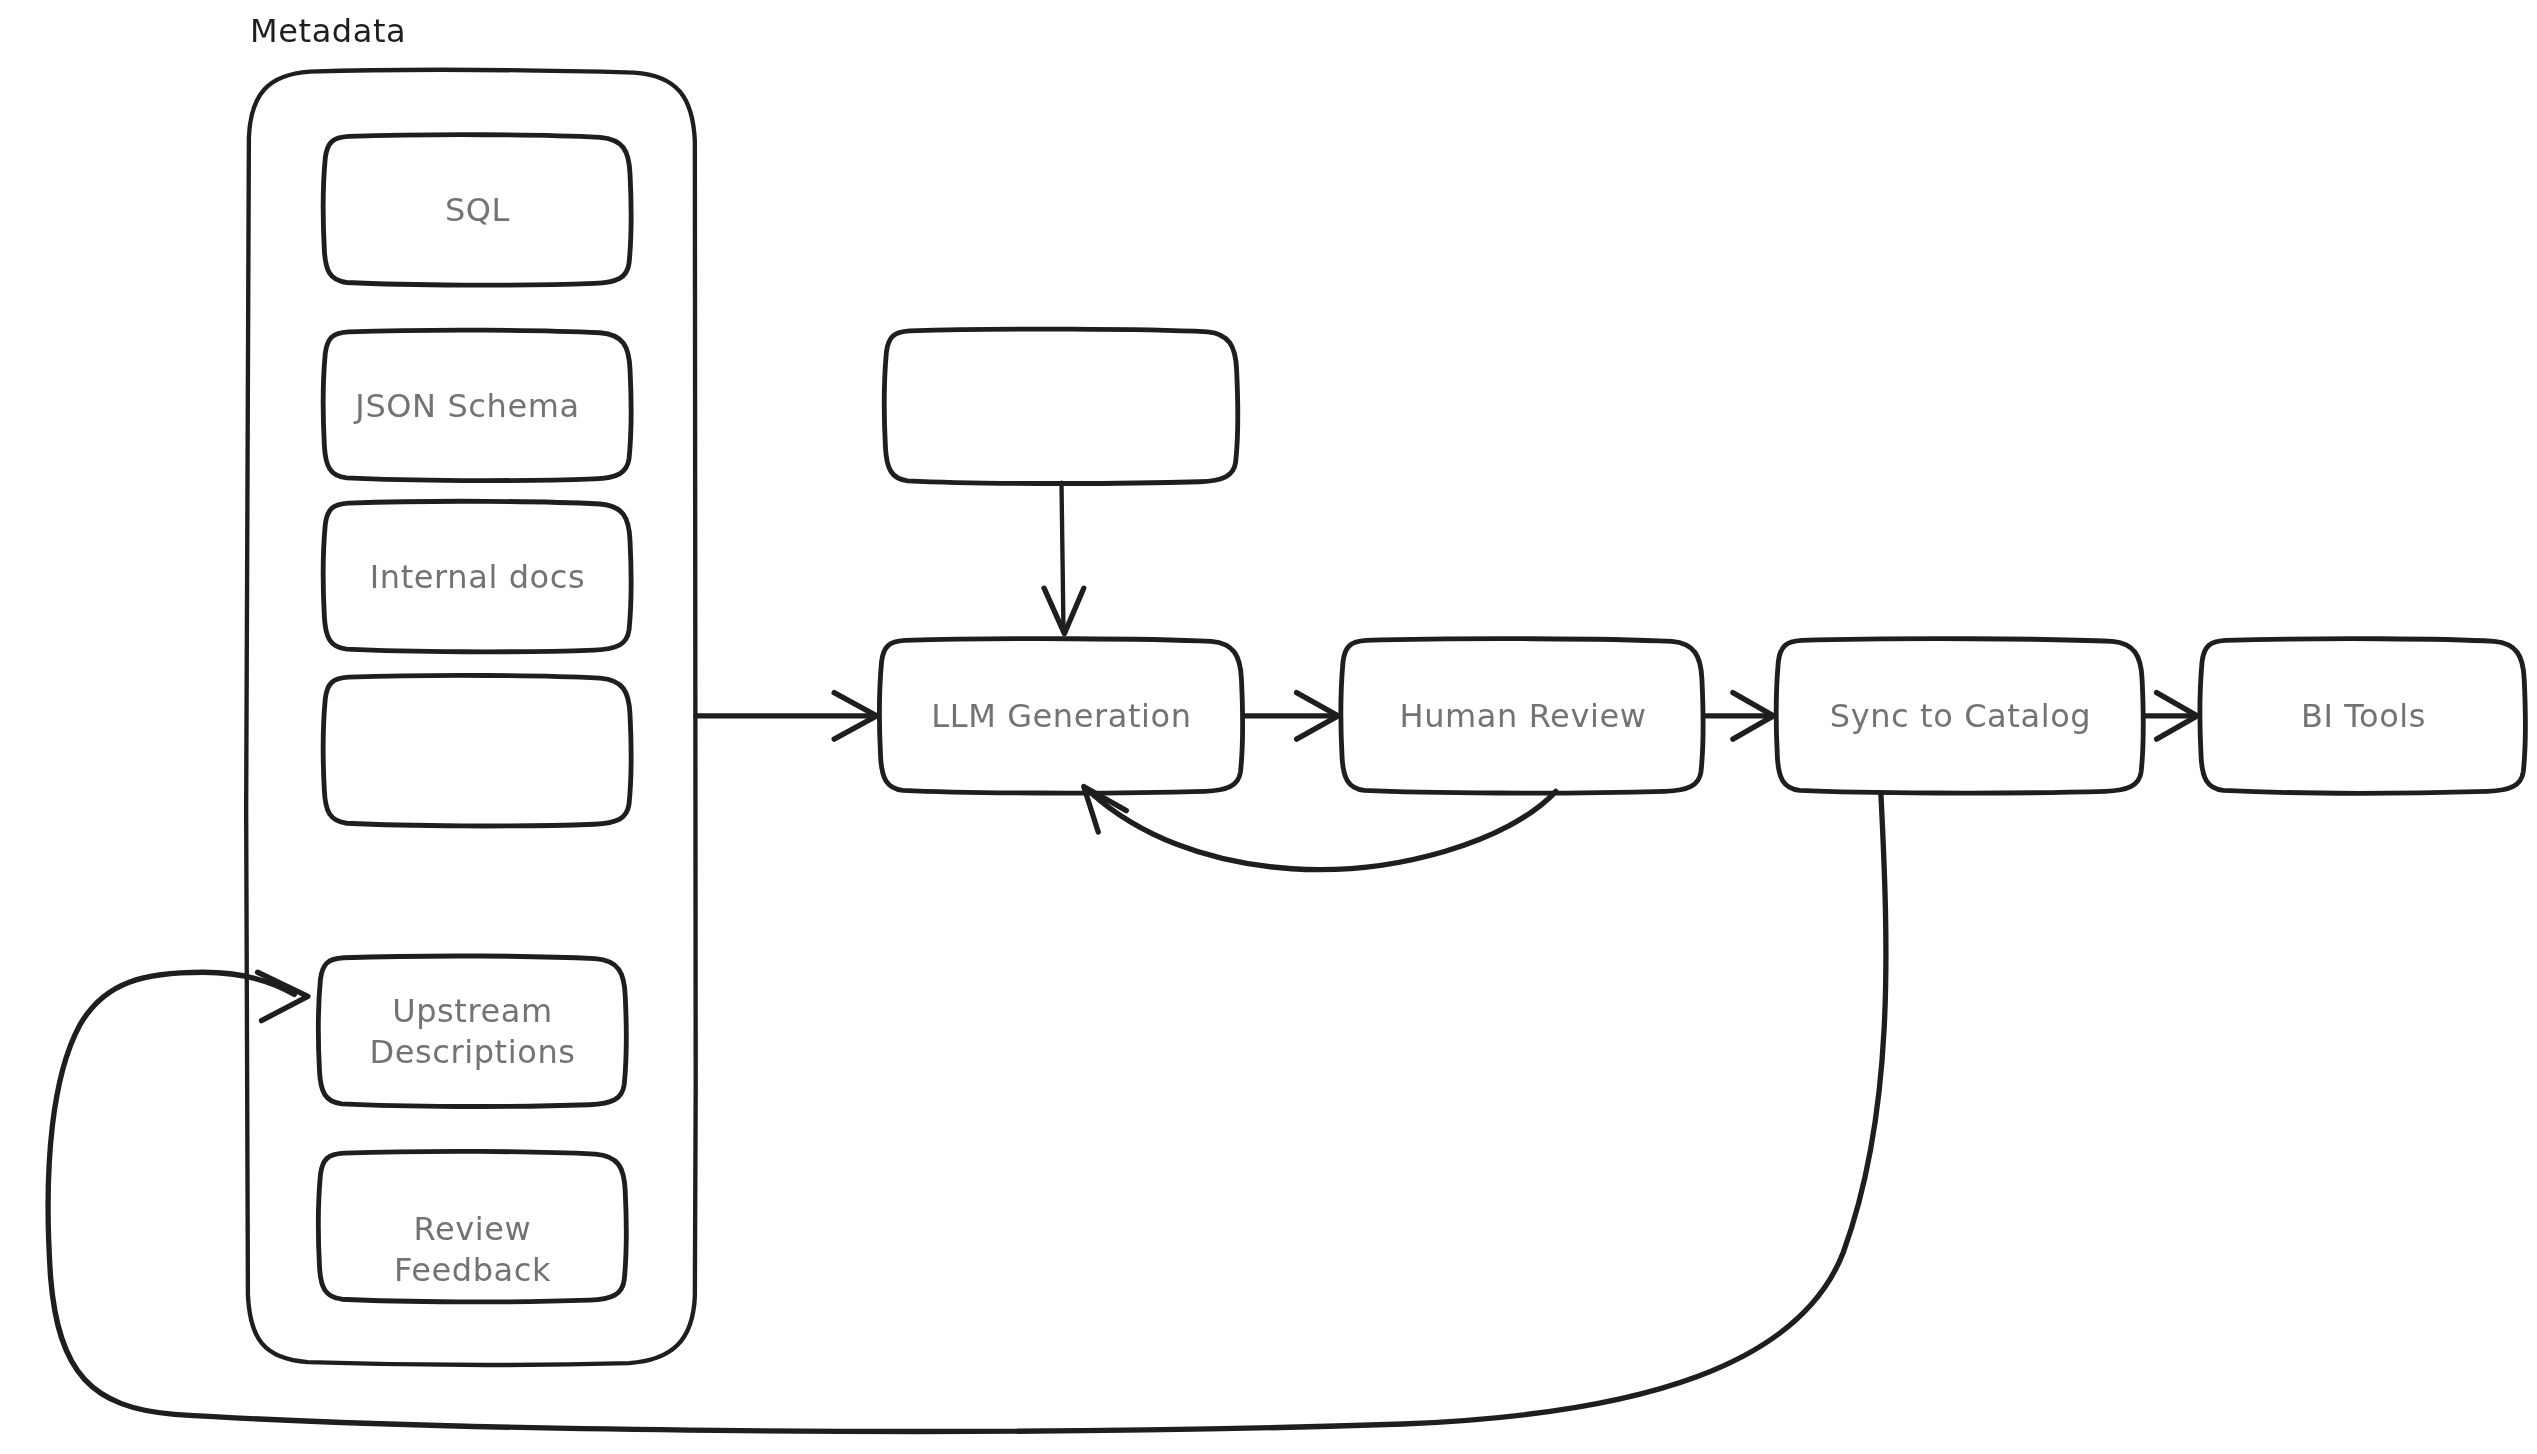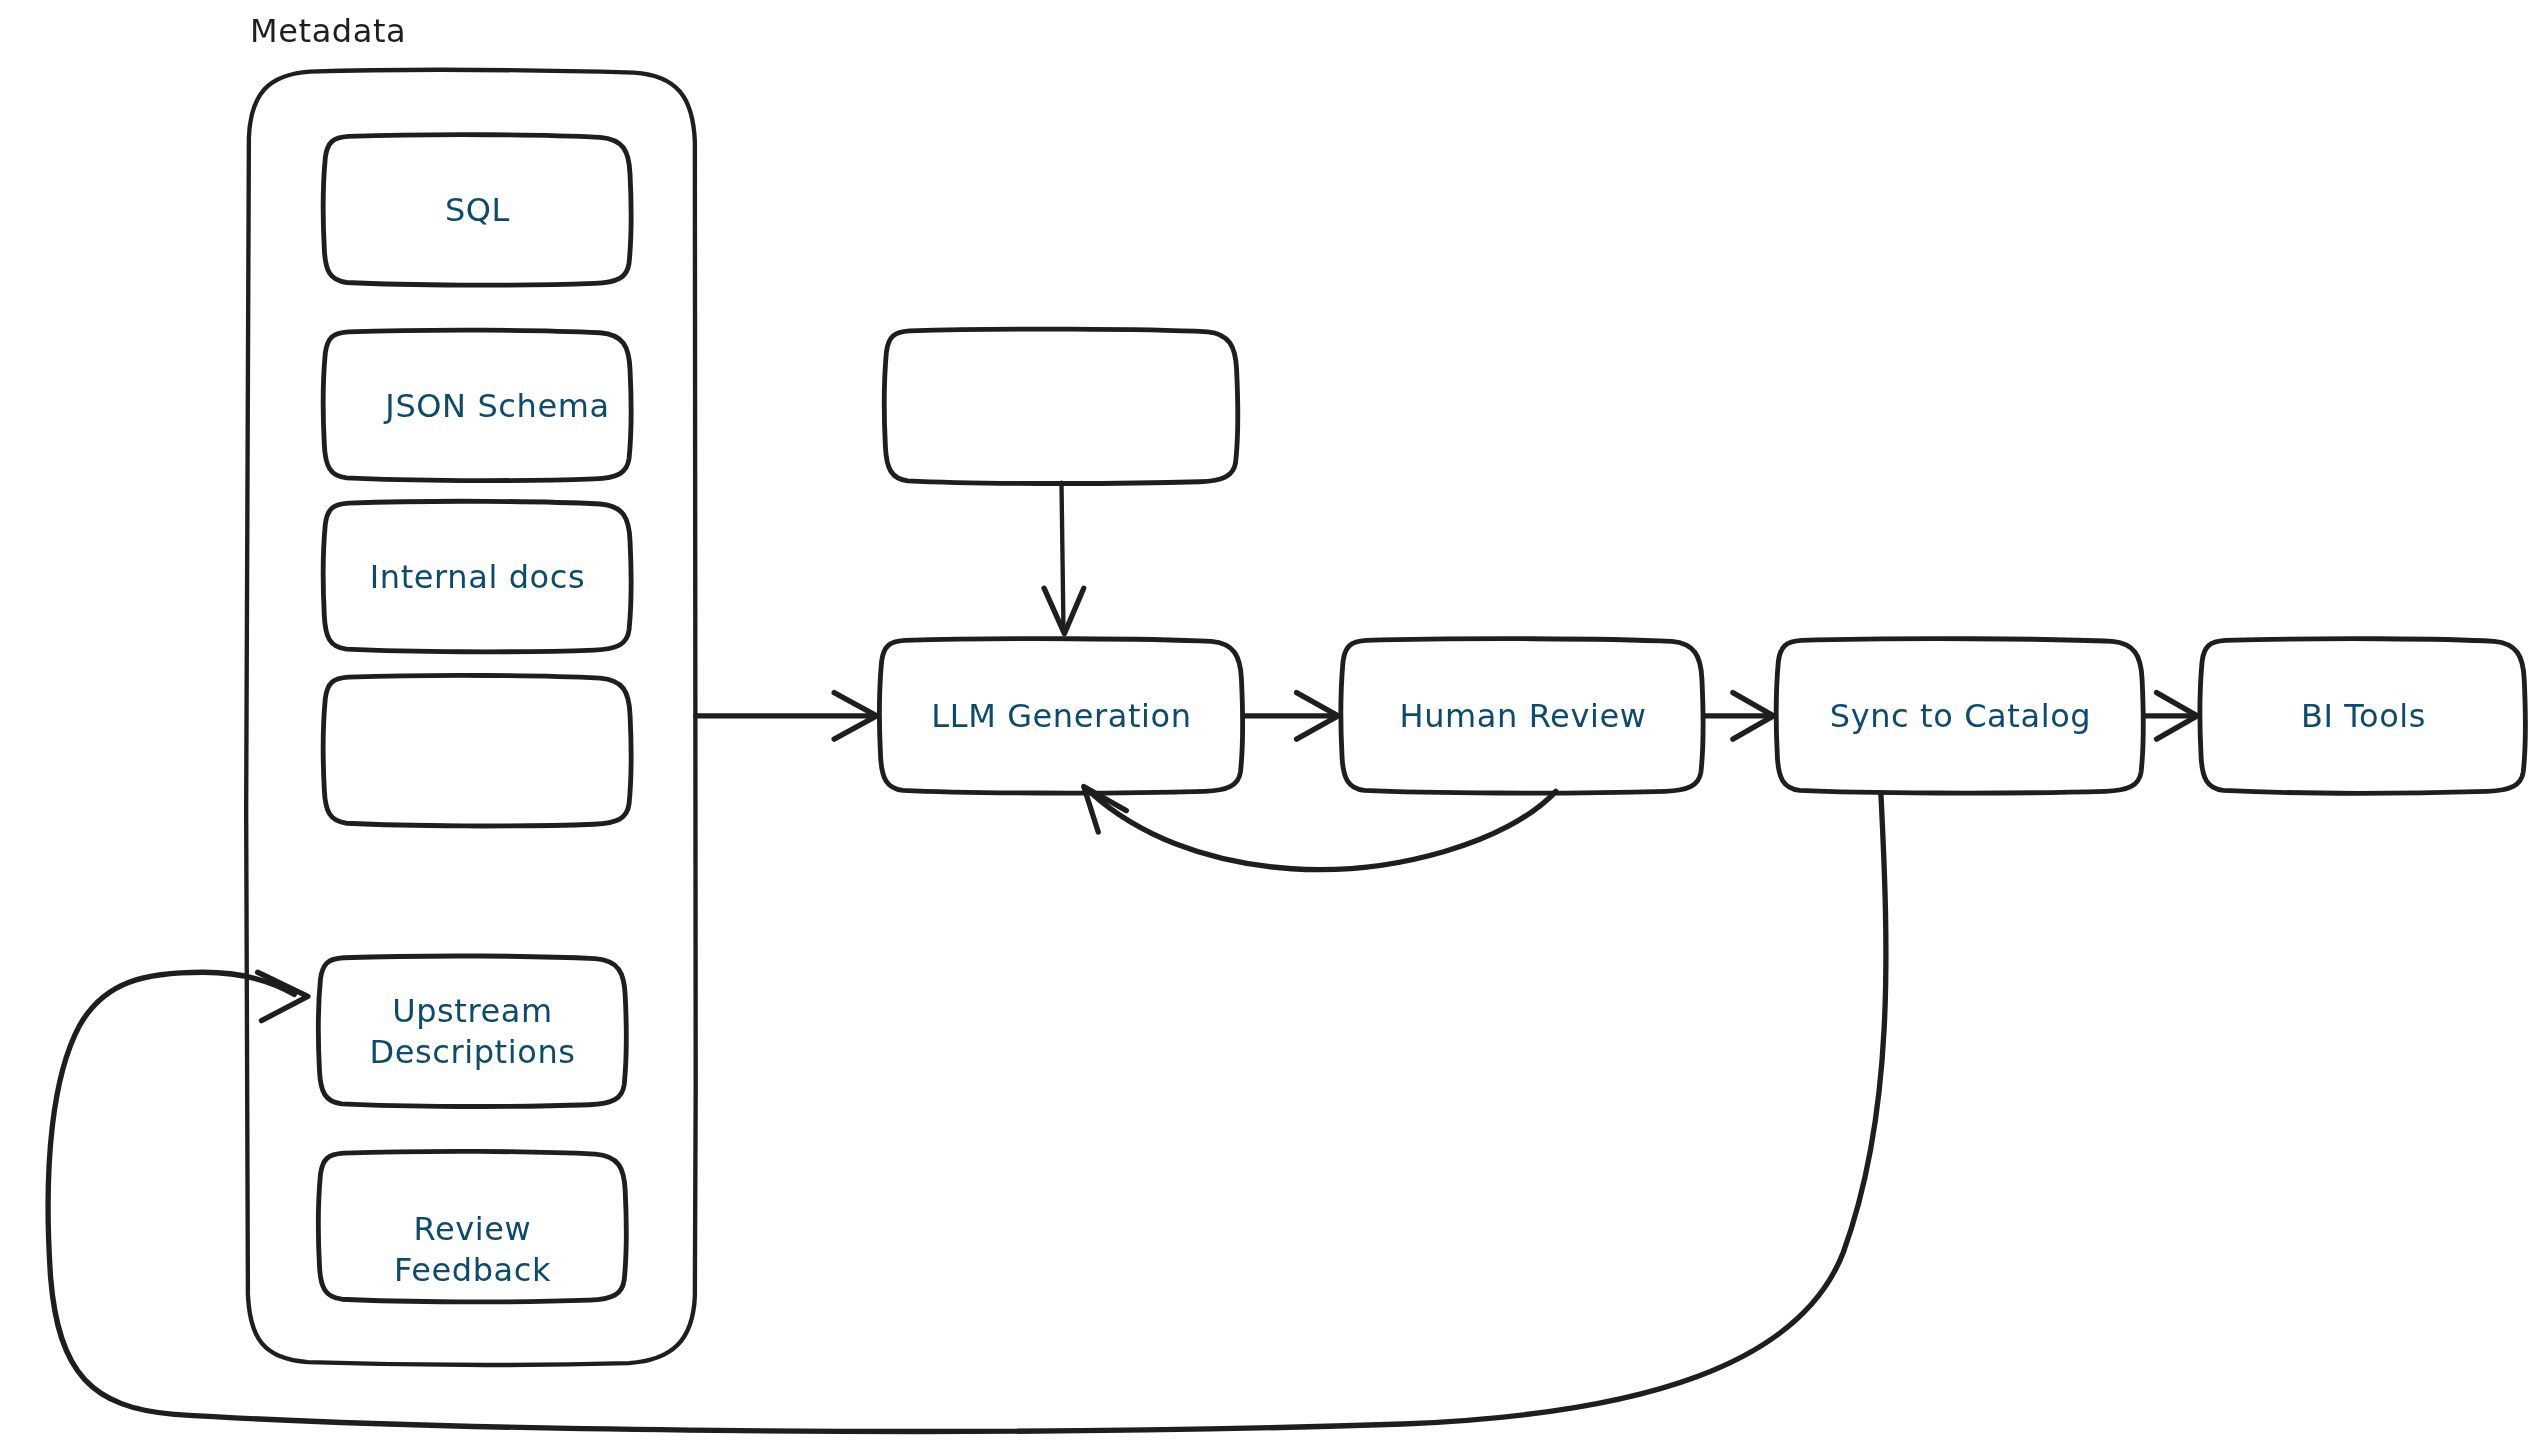--- a/index.html
+++ b/index.html
@@ -16,21 +16,21 @@
     color:#1e1e1e;
     background:transparent;
     pointer-events:auto;
     z-index:5;
   }
   .node .lbl{
     font-family:"DejaVu Sans", sans-serif;
     font-size:32px;
     line-height:1.28;
     letter-spacing:0.6px;
-    color:#0c4a6e;
+    color:#737373;
     white-space:pre-line;
     font-style:normal;
     font-weight:400;
   }
   .group-title{
     position:absolute;
     font-size:32px;
     letter-spacing:0.6px;
     color:#1e1e1e;
     z-index:6;
@@ -218,21 +218,21 @@
     </g>
 
   </svg>
 
   <div class="group-title" style="left:250px; top:11.6px; width:445px; text-align:left;">Metadata</div>
 
   <div class="node" style="left:324px; top:136px; width:307px; height:148px;">
     <span class="lbl">SQL</span>
   </div>
 
-  <div class="node" style="left:344px; top:332px; width:307px; height:148px;">
+  <div class="node" style="left:314px; top:332px; width:307px; height:148px;">
     <span class="lbl">JSON Schema</span>
   </div>
 
   <div class="node" style="left:324px; top:503px; width:307px; height:148px;">
     <span class="lbl">Internal docs</span>
   </div>
 
 
   <div class="node" style="left:319px; top:958px; width:307px; height:148px;">
     <span class="lbl">Upstream

